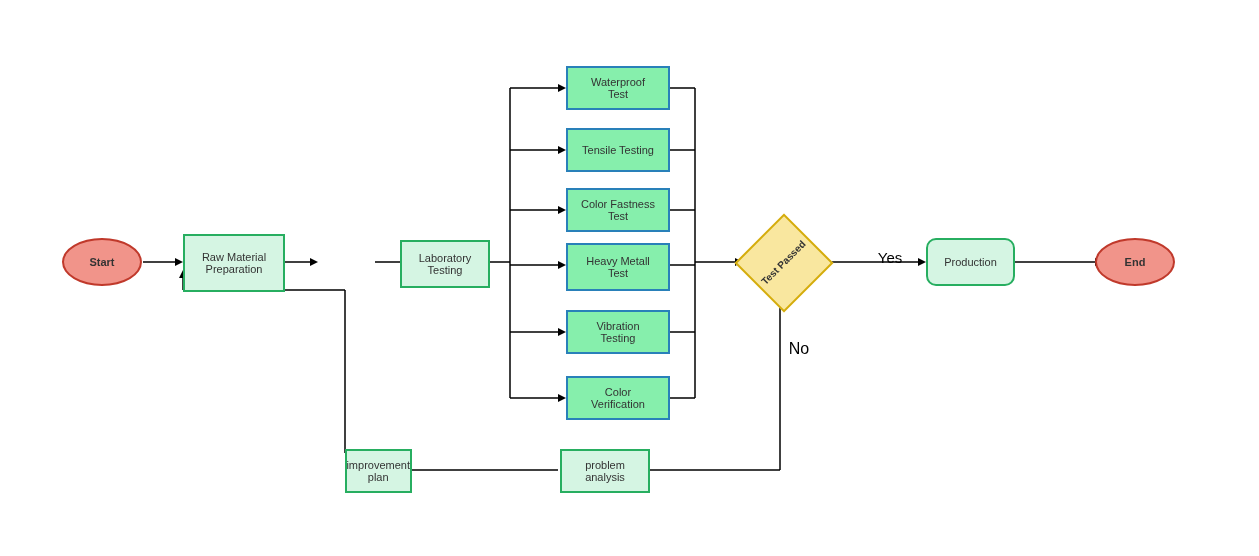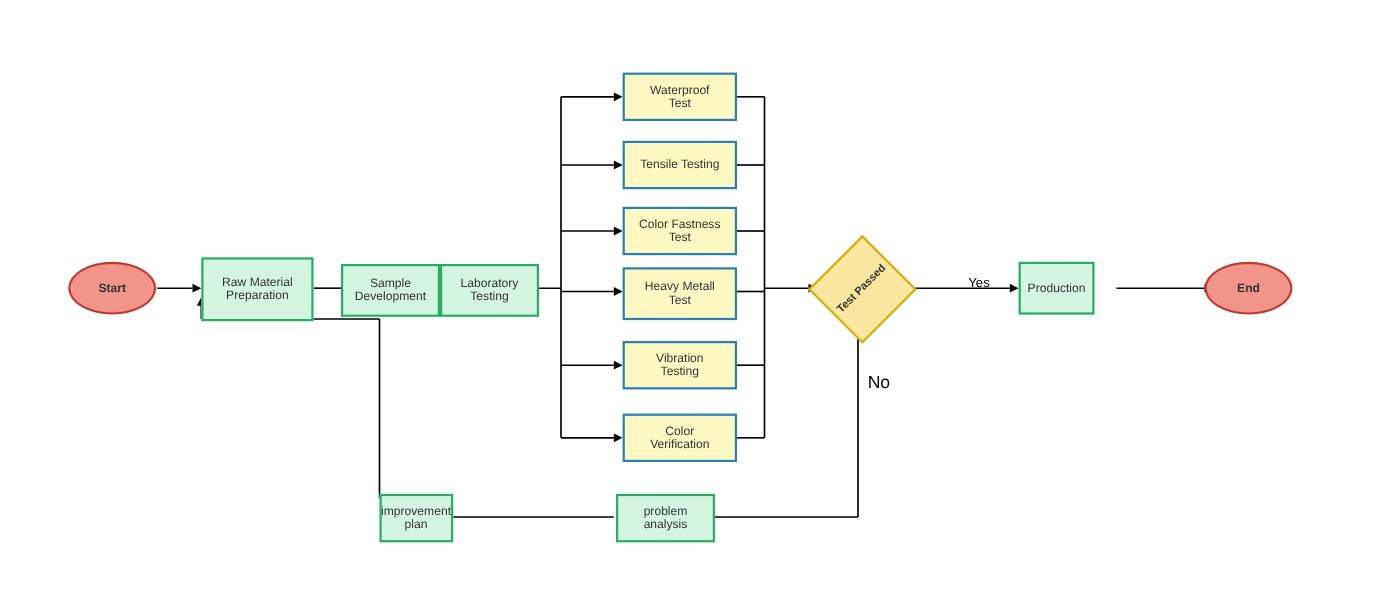--- a/index.html
+++ b/index.html
@@ -31,21 +31,21 @@
       color: #333;
       font-weight: bold;
     }
     .rect-green {
       border: 2px solid #27ae60;
       background: #d5f5e3;
       color: #333;
     }
     .rect-blue {
       border: 2px solid #2980b9;
-      background: #fef9c3;
+      background: #86efac;
       color: #333;
     }
     .diamond {
       transform: rotate(45deg);
       border: 2px solid #d4ac0d;
       background: #f9e79f;
     }
     .diamond-label {
       transform: rotate(-45deg);
       text-align: center;
@@ -143,24 +143,20 @@
 
   <div class="node oval" style="left:62px; top:238px; width:80px; height:48px;">
     <span>Start</span>
   </div>
 
   <div class="node rect-green" style="left:183px; top:234px; width:102px; height:58px;">
     <span style="white-space:pre-line;">Raw Material
 Preparation</span>
   </div>
 
-  <div class="node rect-green" style="left:310px; top:240px; width:90px; height:48px;">
-    <span style="white-space:pre-line;">Sample
-Development</span>
-  </div>
 
   <div class="node rect-green" style="left:400px; top:240px; width:90px; height:48px;">
     <span style="white-space:pre-line;">Laboratory
 Testing</span>
   </div>
 
   <div class="node rect-blue" style="left:566px; top:66px; width:104px; height:44px;">
     <span style="white-space:pre-line;">Waterproof
 Test</span>
   </div>
@@ -189,29 +185,29 @@
 Verification</span>
   </div>
 
   <div class="node" style="left:743px; top:222px; width:82px; height:82px;">
     <div class="diamond" style="width:70px; height:70px; position:absolute;"></div>
     <div class="diamond-label" style="position:relative; z-index:1; font-size:10px; font-weight:bold; line-height:1.2;">
       <span>Test Passed</span>
     </div>
   </div>
 
-  <div class="node" style="left:870px; top:248px; width:40px; height:18px; font-size:12px;">
+  <div class="node" style="left:870px; top:248px; width:40px; height:18px; font-size:15px;">
     <span>Yes</span>
   </div>
 
   <div class="node" style="left:784px; top:340px; width:30px; height:18px; font-size:16px;">
     <span>No</span>
   </div>
 
-  <div class="node rect-green" style="left:926px; top:238px; width:69px; height:48px;">
+  <div class="node rect-green" style="left:926px; top:238px; width:89px; height:48px;border-radius:10px;">
     <span>Production</span>
   </div>
 
   <div class="node oval" style="left:1095px; top:238px; width:80px; height:48px;">
     <span>End</span>
   </div>
 
   <div class="node rect-green" style="left:560px; top:449px; width:90px; height:44px;">
     <span style="white-space:pre-line;">problem
 analysis</span>

